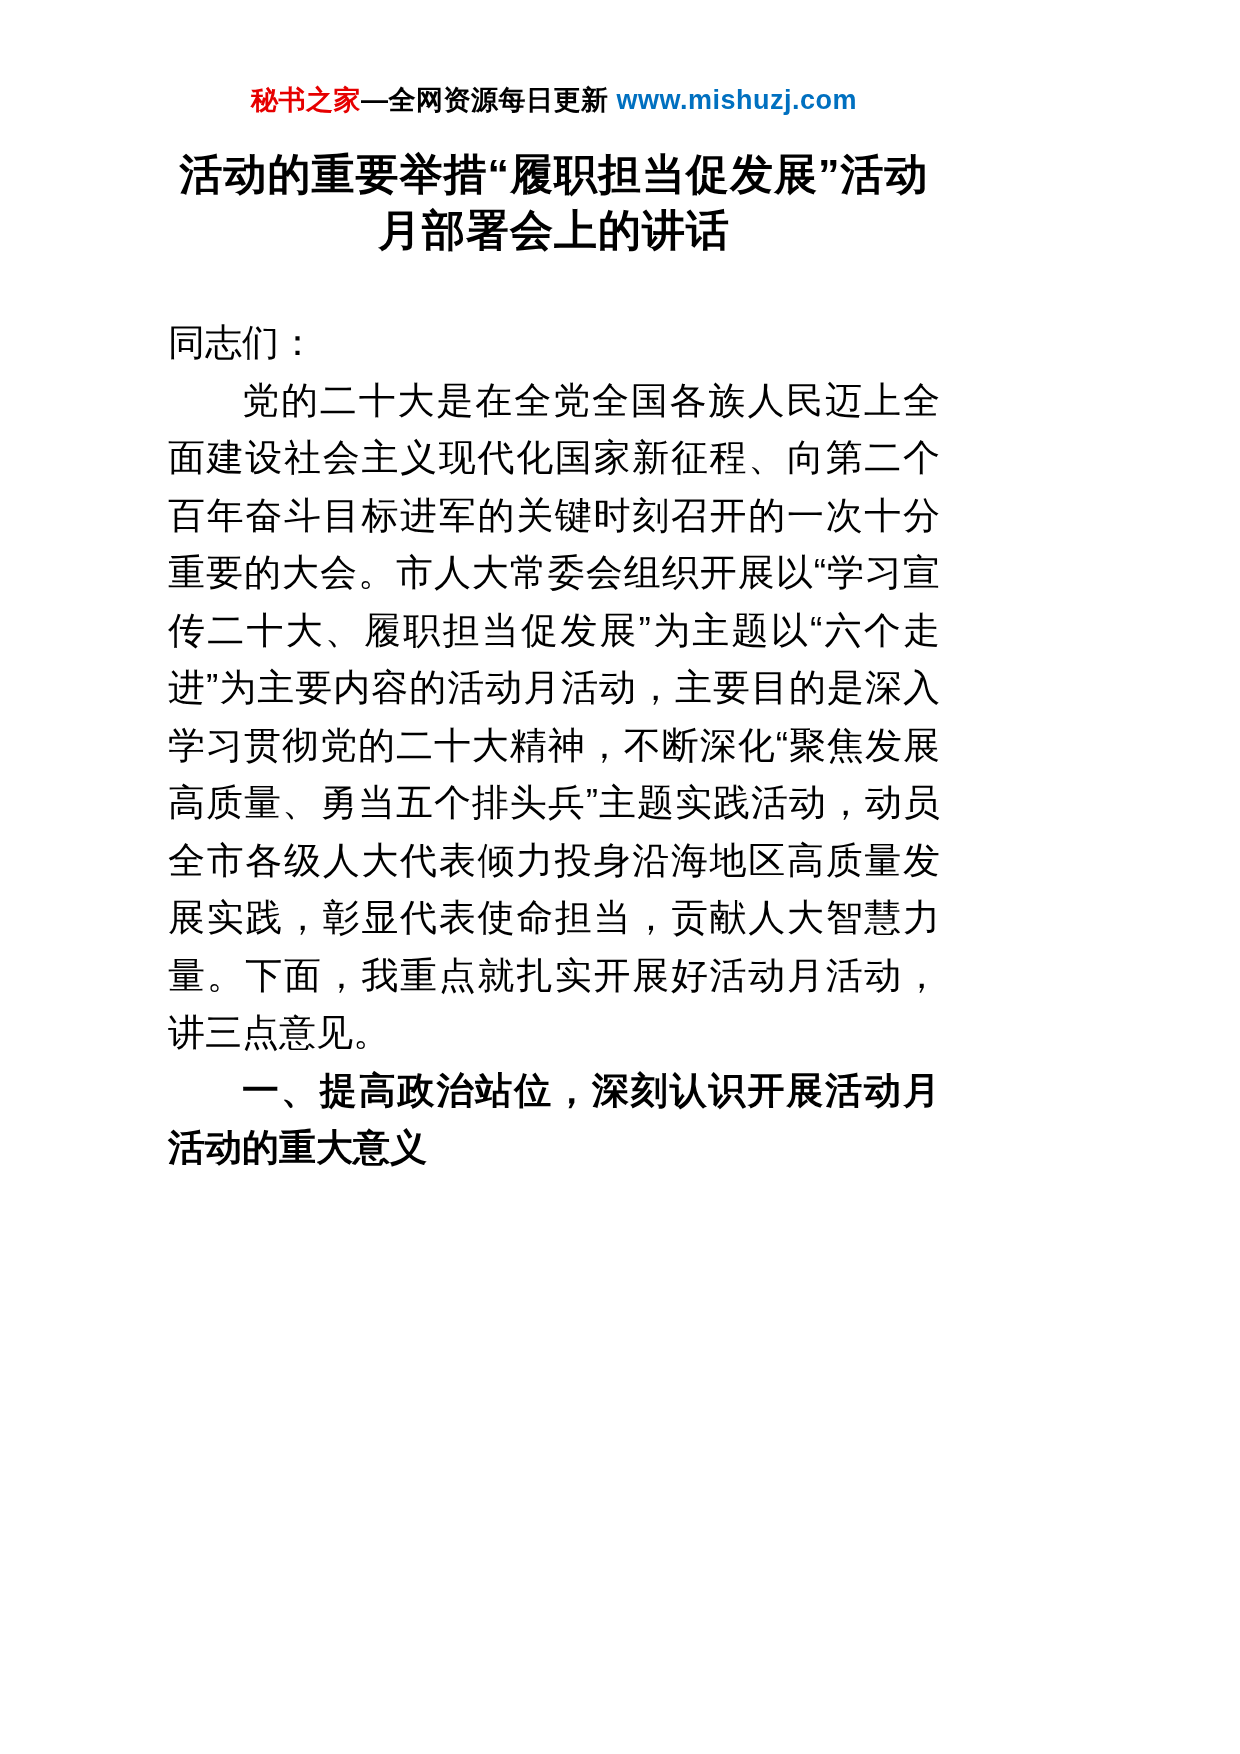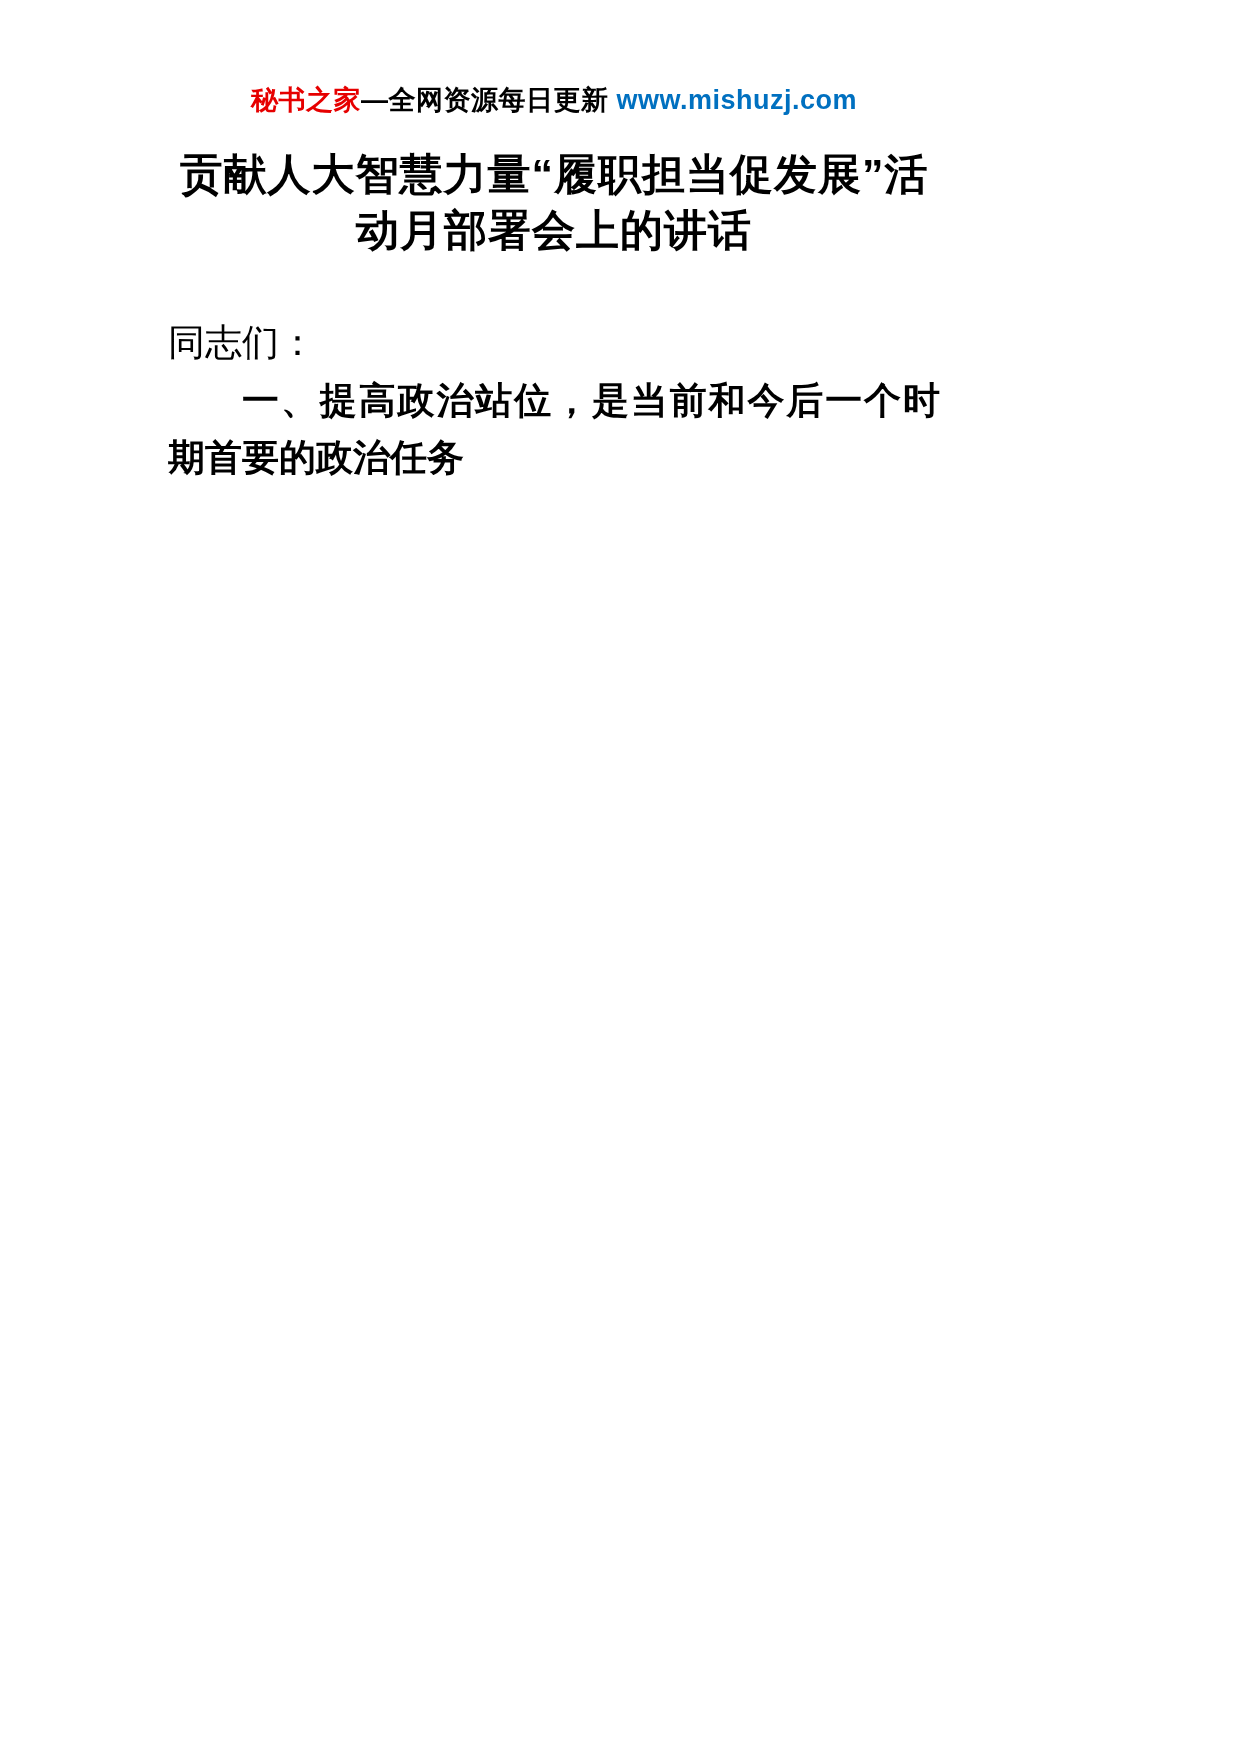--- a/index.html
+++ b/index.html
@@ -51,21 +51,22 @@
 </head>
 <body>
 
 <div class="page">
   <div class="content">
 
     <div class="doc-header">
       <span class="brand">秘书之家</span><span class="tagline">—全网资源每日更新 </span><a class="url" href="#">www.mishuzj.com</a>
     </div>
 
-    <h1 class="doc-title">贡献人大智慧力量“履职担当促发展”活动月部署会上的讲话</h1>
+    <h1 class="doc-title">活动的重要举措“履职担当促发展”活动月部署会上的讲话</h1>
 
     <div class="doc-body">
       <p class="no-indent">同志们：</p>
-      <p class="bold">一、提高政治站位，是当前和今后一个时期首要的政治任务</p>
+      <p>党的二十大是在全党全国各族人民迈上全面建设社会主义现代化国家新征程、向第二个百年奋斗目标进军的关键时刻召开的一次十分重要的大会。市人大常委会组织开展以“学习宣传二十大、履职担当促发展”为主题以“六个走进”为主要内容的活动月活动，主要目的是深入学习贯彻党的二十大精神，不断深化“聚焦发展高质量、勇当五个排头兵”主题实践活动，动员全市各级人大代表倾力投身沿海地区高质量发展实践，彰显代表使命担当，贡献人大智慧力量。下面，我重点就扎实开展好活动月活动，讲三点意见。</p>
+      <p class="bold">一、提高政治站位，深刻认识开展活动月活动的重大意义</p>
     </div>
 
   </div>
 </div>
 
 </body></html>

